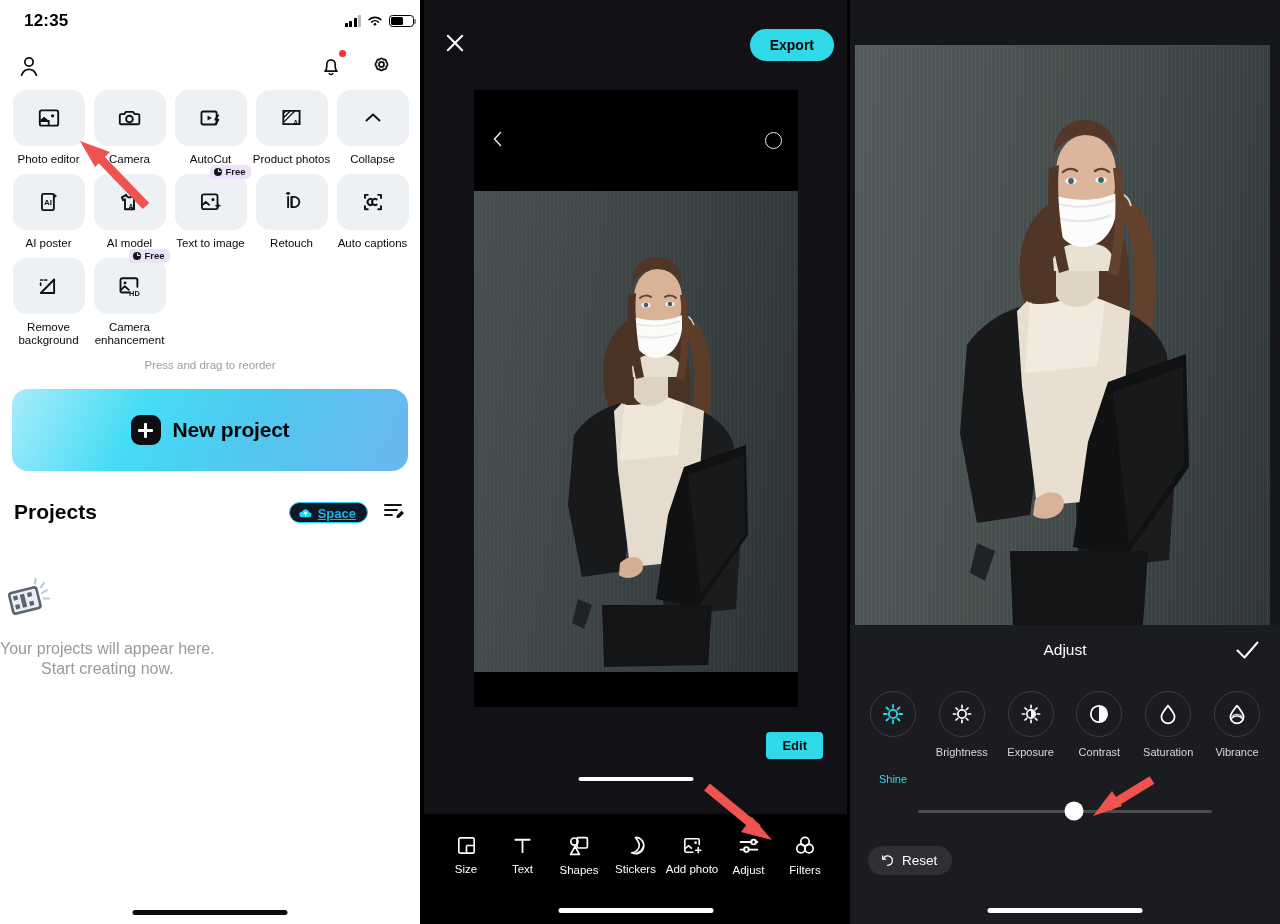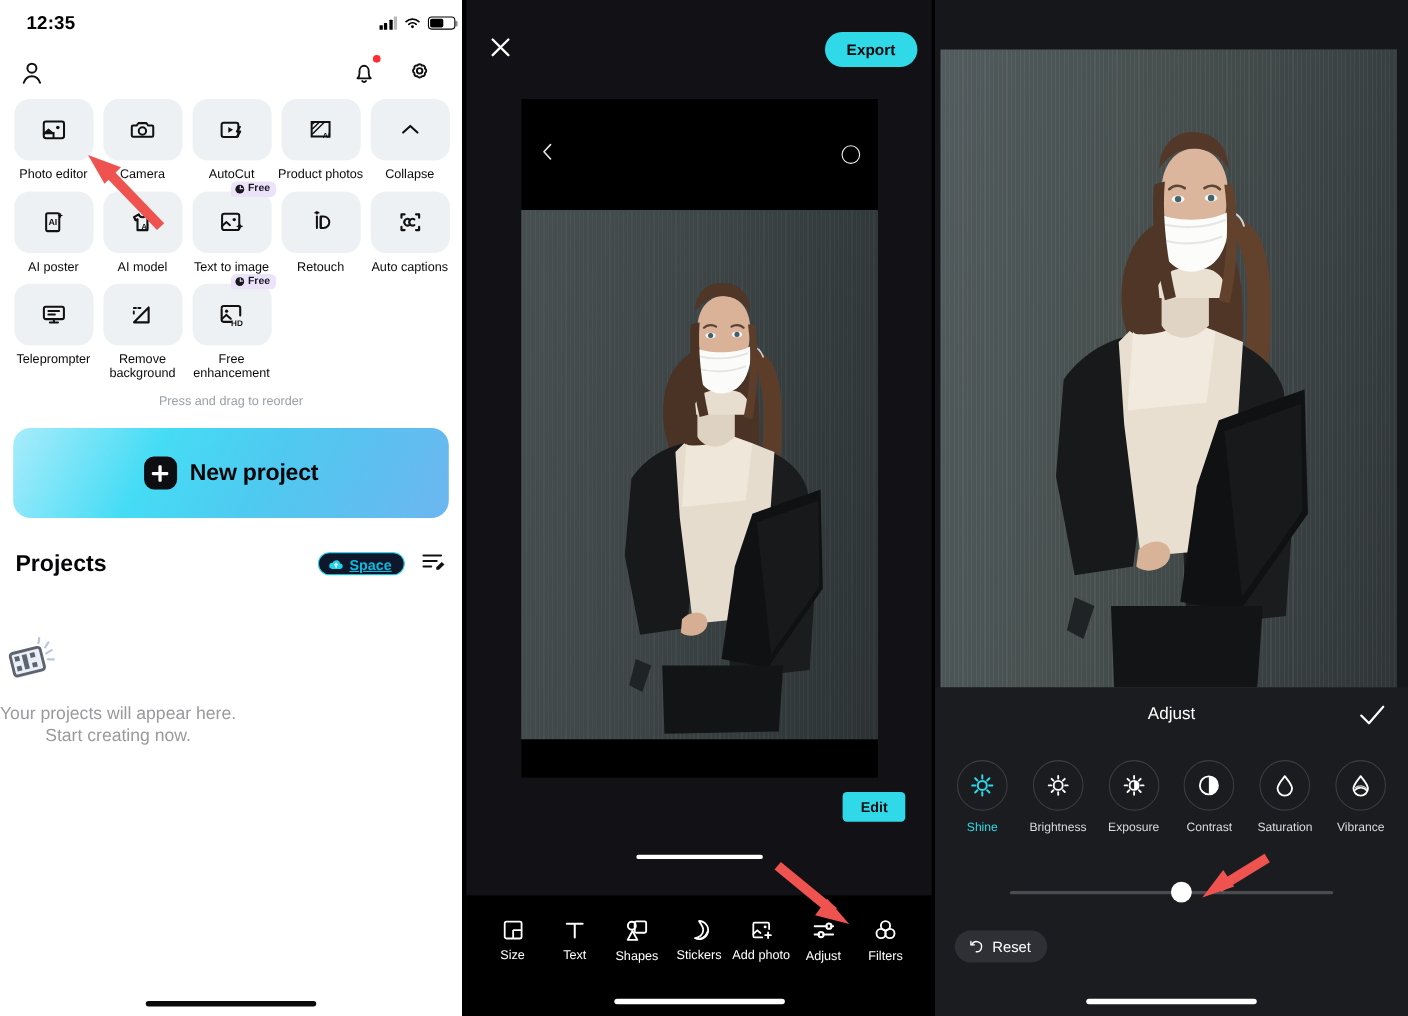--- a/index.html
+++ b/index.html
@@ -122,21 +122,21 @@
     height: 101px; background:#000; display:flex; align-items:center;
     justify-content:space-between; padding: 0 16px;
   }
   .canvas-circle { width:17px; height:17px; border-radius:50%; border:1.6px solid #f0f0f0; }
   .photo {
     width: 324px; height: 481px; position: relative; overflow: hidden; background:#3c4446;
   }
   .canvas-bot { height: 35px; background:#000; }
   .edit-lower { height: 86px; position: relative; }
   .edit-btn {
-    position:absolute; right: 24px; top: 13px; background:#2fd9e8; color:#0b0c10;
+    position:absolute; right: 24px; top: 25px; background:#2fd9e8; color:#0b0c10;
     font-size: 13px; font-weight:bold; padding: 6px 16px; border-radius: 4px;
   }
   .thin-bar {
     position:absolute; left:50%; transform:translateX(-50%); bottom: 12px;
     width: 115px; height: 4px; border-radius:2px; background:#fff;
   }
   .toolbar {
     position:absolute; bottom: 0; left:0; right:0; height: 110px; background:#000;
     display:flex; align-items:flex-start; justify-content:space-between; padding: 20px 14px 0;
   }
@@ -158,21 +158,21 @@
     position:relative; }
   .adj-title { font-size: 15.5px; color:#fff; }
   .adj-check { position:absolute; right: 20px; top: 14px; }
   .adj-items { display:flex; justify-content:space-between; padding: 16px 12px 0; }
   .adj-item { display:flex; flex-direction:column; align-items:center; gap: 9px; width: 62px; }
   .adj-circle {
     width: 46px; height: 46px; border-radius:50%; border:1px solid #3a3c42;
     display:flex; align-items:center; justify-content:center;
   }
   .adj-item span { font-size: 11px; color:#d8d9dc; }
-  .adj-item.active span { color:#2fd9e8; }
+  .adj-item.active span { color:#2fd9e8;margin-top:27px; }
   .slider-row { position:absolute; left: 0; right:0; top: 185px; padding: 0 68px; }
   .slider-track { height: 2.5px; background:#4a4c52; border-radius:2px; position:relative; }
   .slider-knob {
     position:absolute; top:50%; left: 53%; transform: translate(-50%,-50%);
     width: 19px; height: 19px; border-radius:50%; background:#fff;
   }
   .reset-btn {
     position:absolute; left: 18px; top: 221px; background:#2e3035; color:#fff;
     border-radius: 15px; padding: 7px 15px 7px 12px; font-size: 13.5px;
     display:flex; align-items:center; gap: 7px;
@@ -356,30 +356,20 @@
             <svg width="26" height="26" viewBox="0 0 24 24">
               <path d="M7.2 5.4H4.6v2.8M16.8 5.4h2.6v2.8M7.2 18.6H4.6v-2.8M16.8 18.6h2.6v-2.8" stroke="#111" stroke-width="1.8" fill="none" stroke-linecap="round" stroke-linejoin="round"></path>
               <path d="M11.2 9.6a2.8 2.8 0 100 4.8M15.4 9.6a2.8 2.8 0 100 4.8" stroke="#111" stroke-width="1.8" fill="none" stroke-linecap="round"></path>
             </svg>
           </div>
           <div class="tool-label">Auto captions</div>
         </div>
       </div>
 
       <div class="tool-row">
-        <div class="tool">
-          <div class="tool-box">
-            <svg width="26" height="26" viewBox="0 0 24 24">
-              <rect x="3.6" y="5.4" width="16.8" height="10.4" rx="1.6" stroke="#111" stroke-width="1.7" fill="none"></rect>
-              <path d="M7.4 9h9M7.4 12h5.4" stroke="#111" stroke-width="1.7" stroke-linecap="round"></path>
-              <path d="M12 15.8v2.6M8.6 18.6h6.8" stroke="#111" stroke-width="1.7" stroke-linecap="round"></path>
-            </svg>
-          </div>
-          <div class="tool-label">Teleprompter</div>
-        </div>
 
         <div class="tool">
           <div class="tool-box">
             <svg width="27" height="27" viewBox="0 0 24 24">
               <path d="M5 6.2h1.8M8.6 6.2h1.8M5 9v1.8" stroke="#111" stroke-width="1.5" stroke-linecap="round"></path>
               <path d="M5.2 17.8L17 5.8v12z" stroke="#111" stroke-width="1.7" fill="none" stroke-linejoin="round"></path>
             </svg>
           </div>
           <div class="tool-label">Remove background</div>
         </div>
@@ -391,21 +381,21 @@
               <span>Free</span>
             </div>
             <svg width="27" height="27" viewBox="0 0 24 24">
               <path d="M4 6.2a1.6 1.6 0 011.6-1.6h11.8a1.6 1.6 0 011.6 1.6v6" stroke="#111" stroke-width="1.7" fill="none" stroke-linecap="round"></path>
               <path d="M4 7.4v8.4a1.6 1.6 0 001.6 1.6h6.2" stroke="#111" stroke-width="1.7" fill="none" stroke-linecap="round"></path>
               <circle cx="8" cy="8.8" r="1.3" fill="#111"></circle>
               <path d="M4.4 15l3.4-3.2 3.6 3.2" stroke="#111" stroke-width="1.6" fill="none" stroke-linecap="round"></path>
               <text x="11.6" y="20.4" font-size="6.6" font-weight="bold" fill="#111" font-family="Liberation Sans, sans-serif">HD</text>
             </svg>
           </div>
-          <div class="tool-label">Free enhancement</div>
+          <div class="tool-label">Camera enhancement</div>
         </div>
 
         <div class="tool"></div>
         <div class="tool"></div>
       </div>
 
       <div class="reorder-hint">Press and drag to reorder</div>
     </div>
 
     <div class="newproj">

